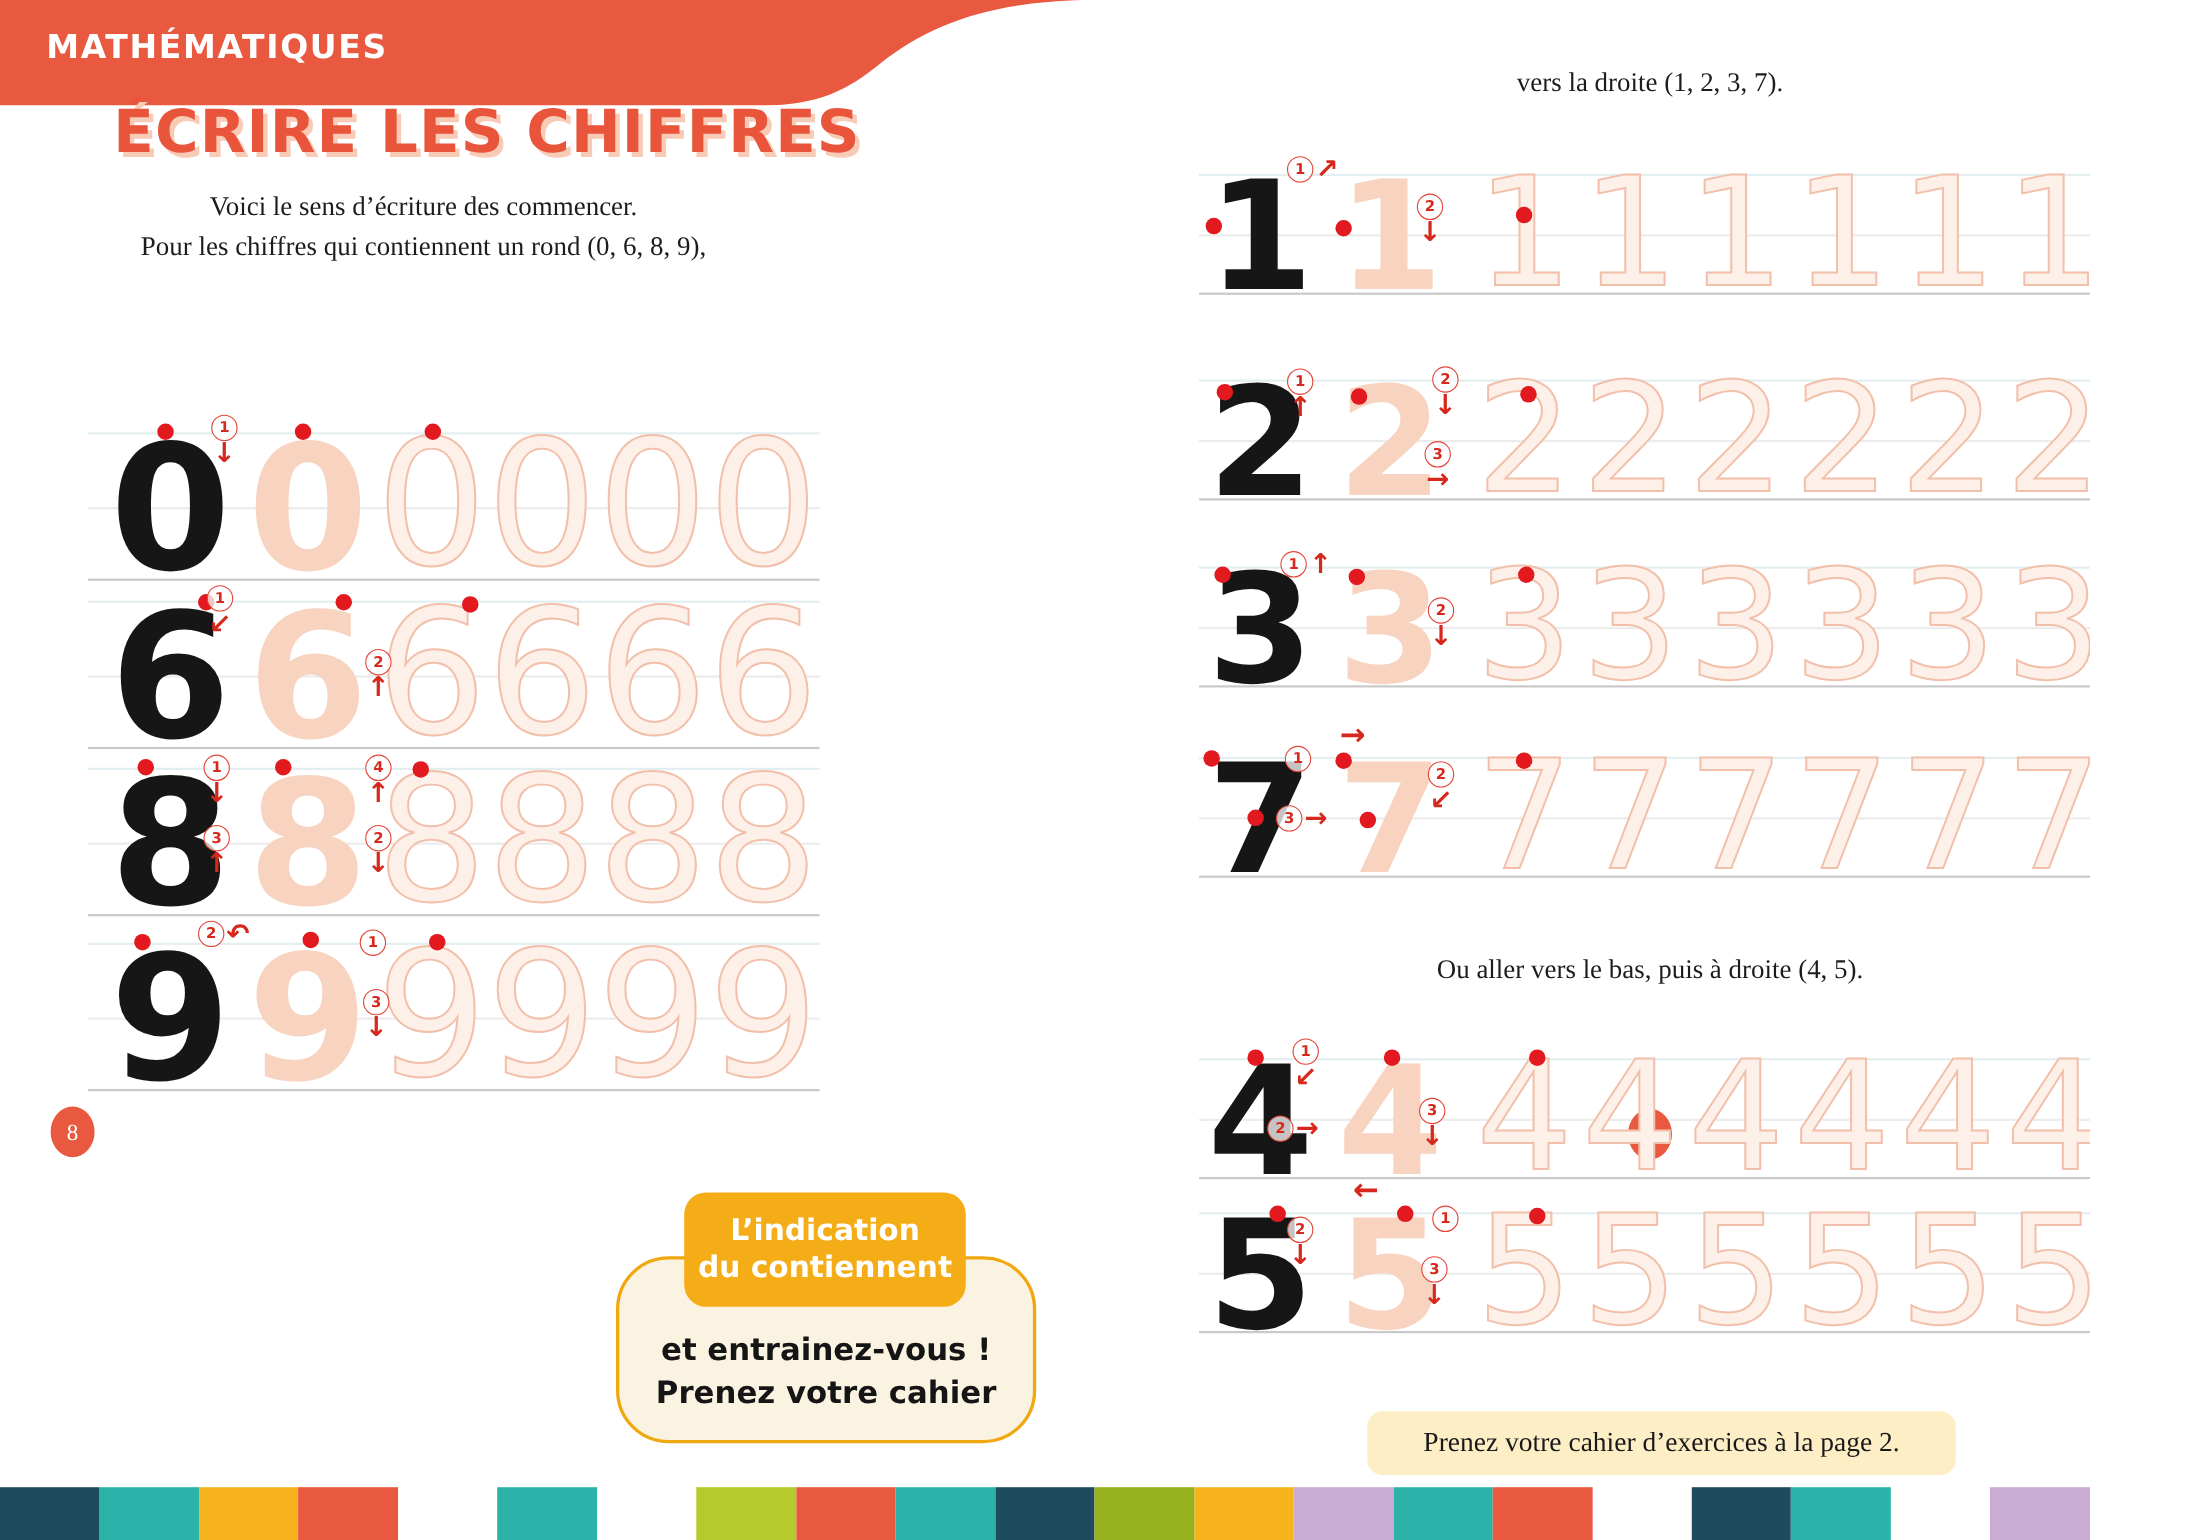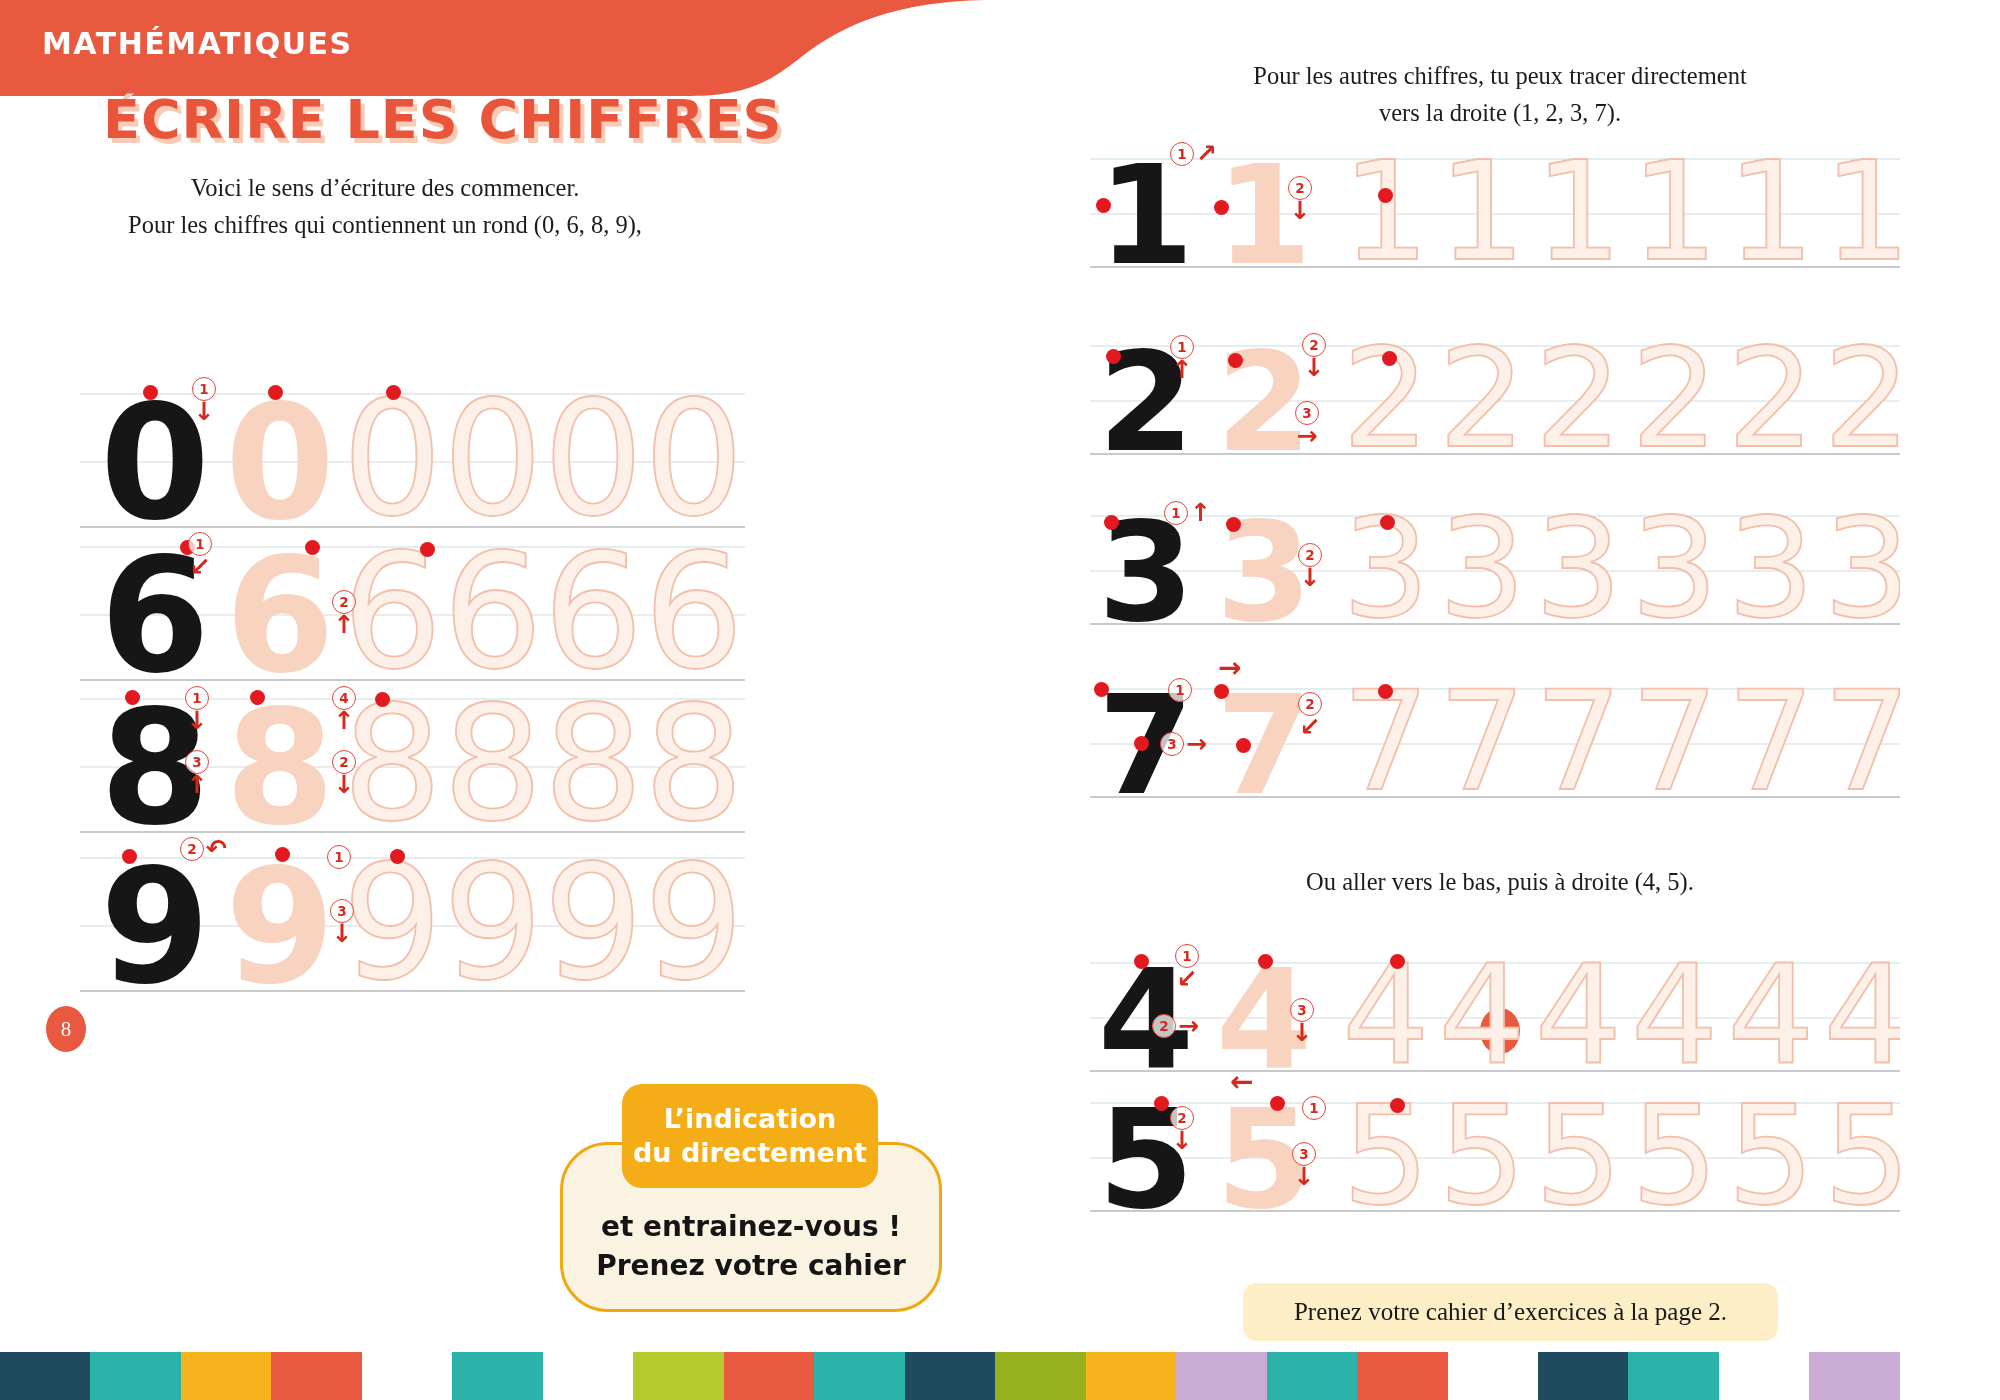--- a/index.html
+++ b/index.html
@@ -87,21 +87,20 @@
     </svg>
     <span class="banner-label">MATHÉMATIQUES</span>
   </div>
 
   <div class="page-title">ÉCRIRE LES CHIFFRES</div>
   <div class="intro left-intro">
       <span class="text-line">Voici le sens d’écriture des commencer.</span>
       <span class="text-line">Pour les chiffres qui contiennent un rond (0, 6, 8, 9),</span>
     </div>
   <div class="intro right-intro">
-      <span class="text-line">Pour les autres chiffres, tu peux tracer directement</span>
       <span class="text-line">vers la droite (1, 2, 3, 7).</span>
     </div>
   <div class="intro mid-instruction">Ou aller vers le bas, puis à droite (4, 5).</div>
 
   <div class="num-row left-row" style="top:393px">
     <div class="rl rl-t"></div>
     <div class="rl rl-m"></div>
     <div class="rl rl-b"></div>
     <div class="glyph big">0</div>
     <div class="glyph model">0</div>
@@ -388,21 +387,21 @@
         <span class="glyph-trace">5</span>
       </div>
   </div>
 
   <div class="teacher-bubble">
       <span class="bubble-line">et entrainez-vous !</span>
       <span class="bubble-line">Prenez votre cahier</span>
     </div>
   <div class="teacher-badge">
       <span class="badge-line">L’indication</span>
-      <span class="badge-line">du directement</span>
+      <span class="badge-line">du contiennent</span>
     </div>
 
   <div class="exercise-note">
     <span class="note-text">Prenez votre cahier d’exercices à la page 2.</span>
   </div>
 
   <div class="page-dot left">8</div>
   <div class="page-dot right">9</div>
 
   <div class="footer-stripe">

